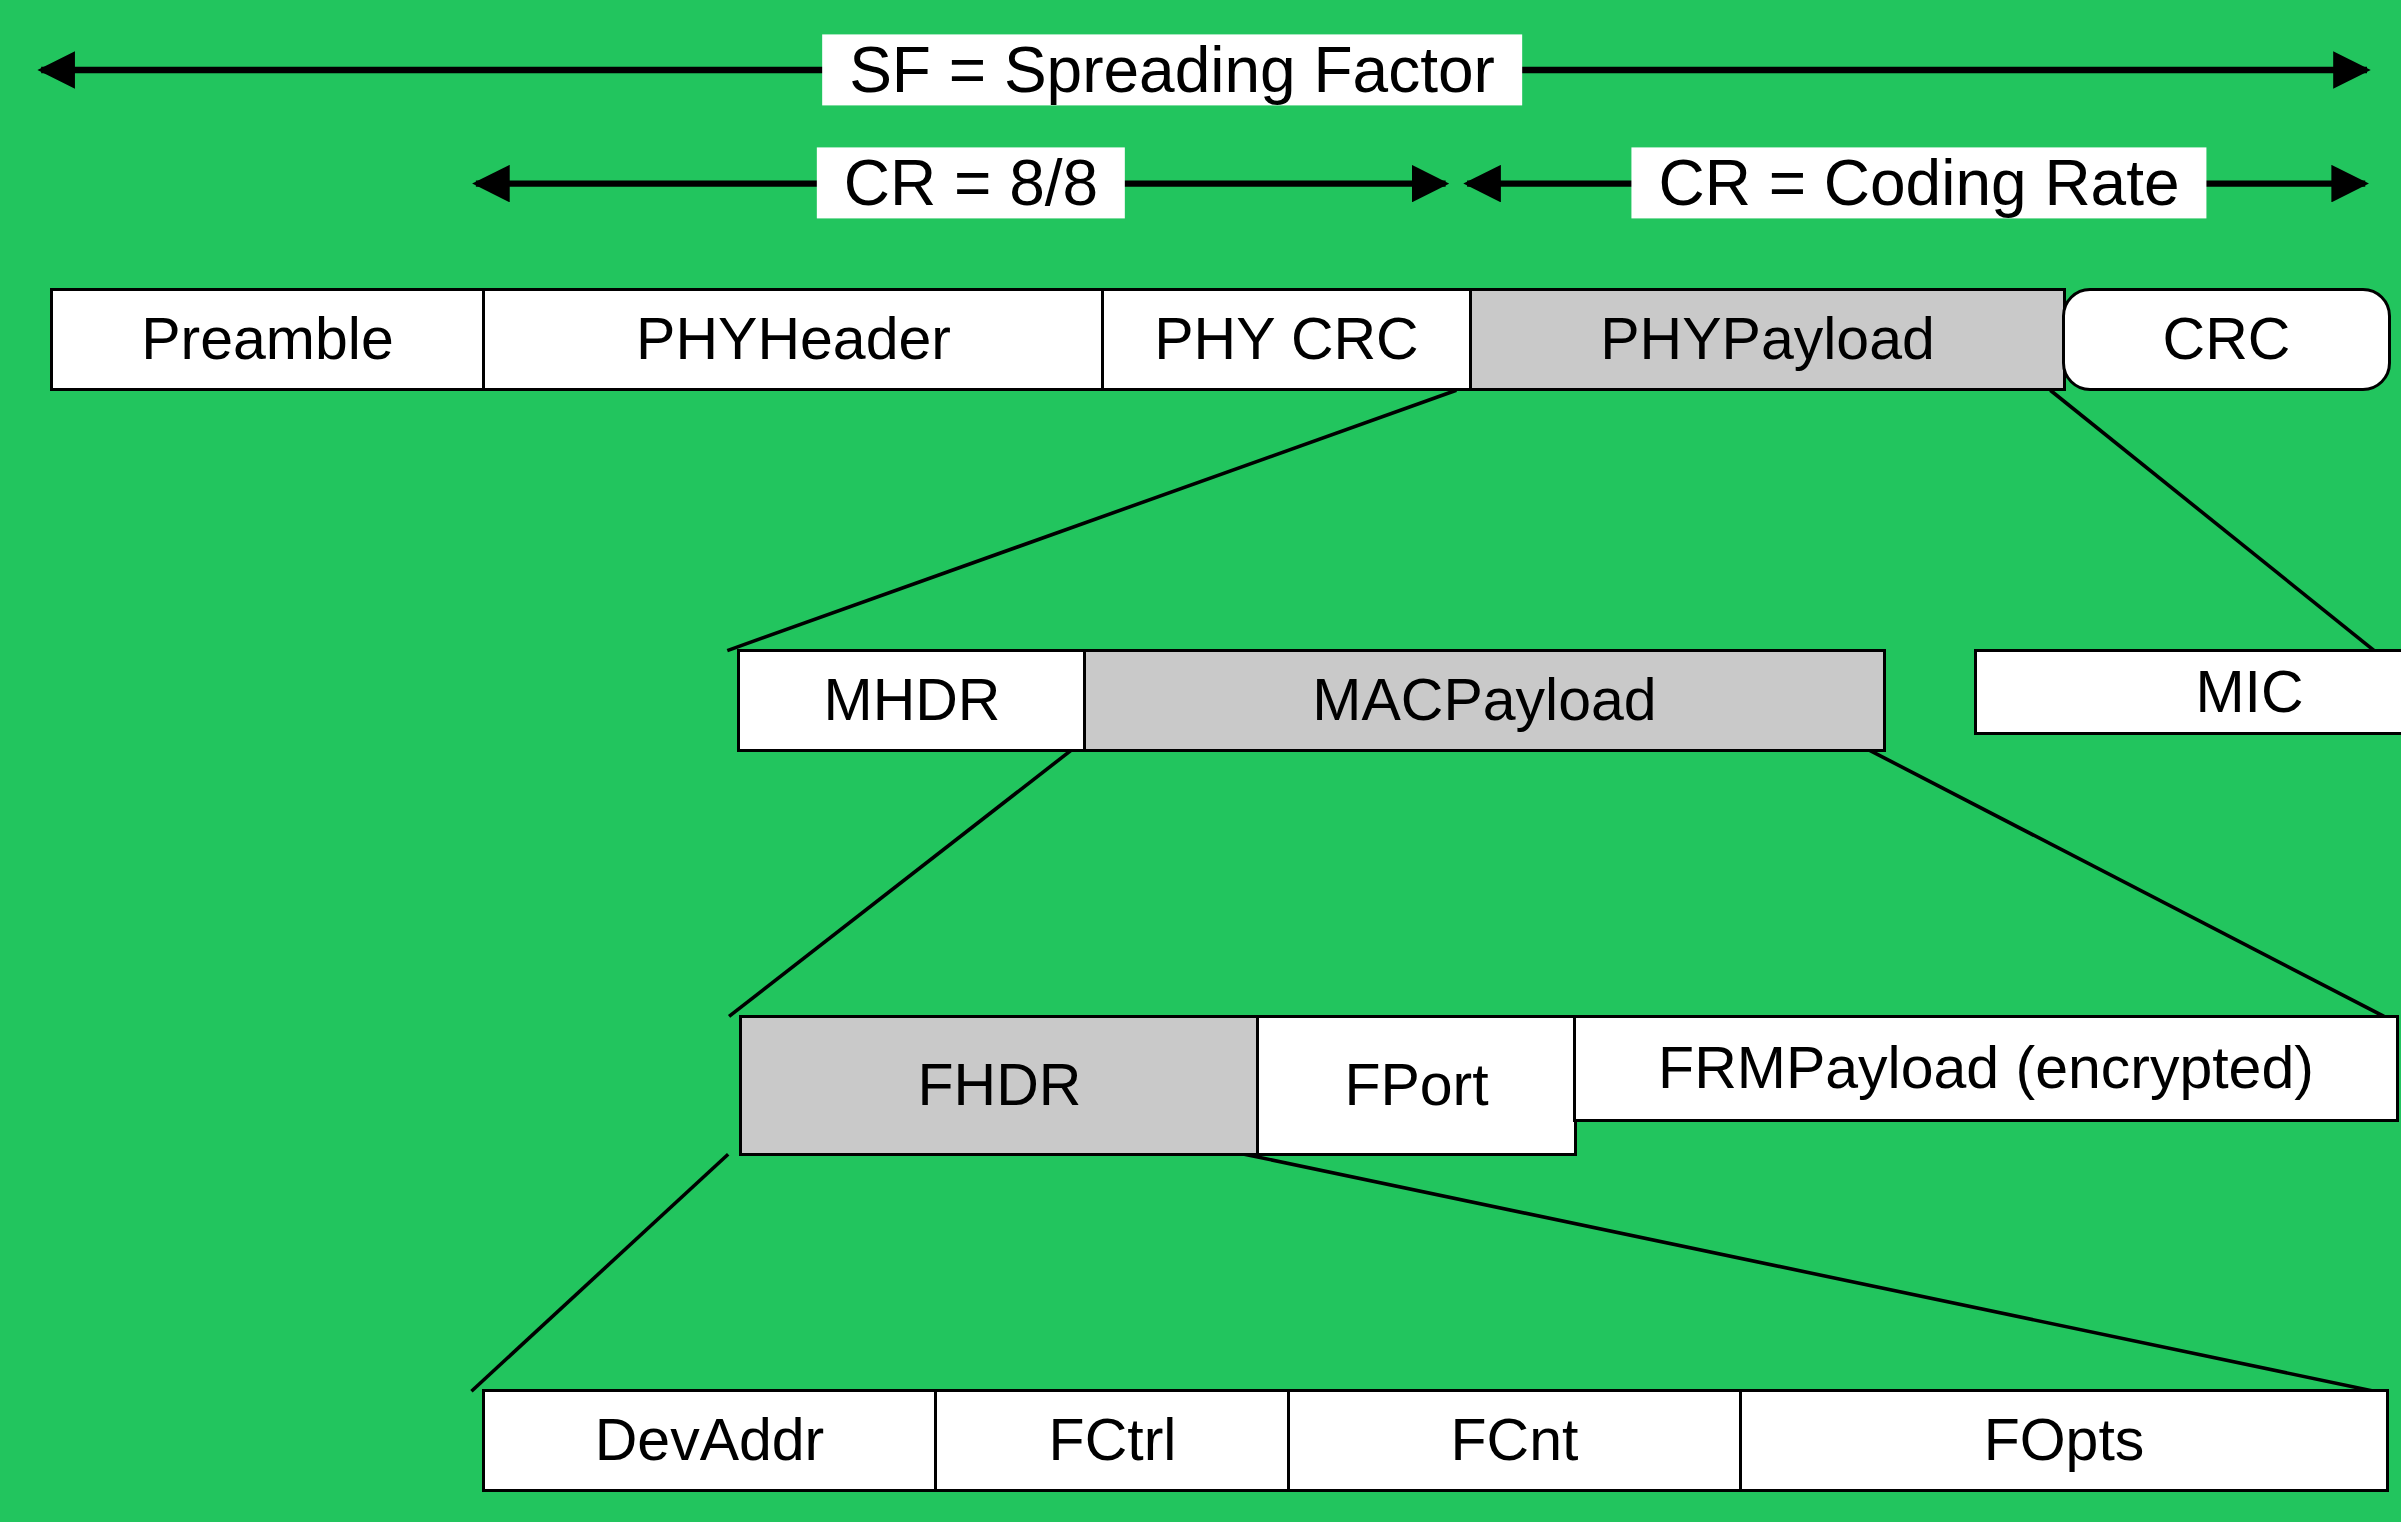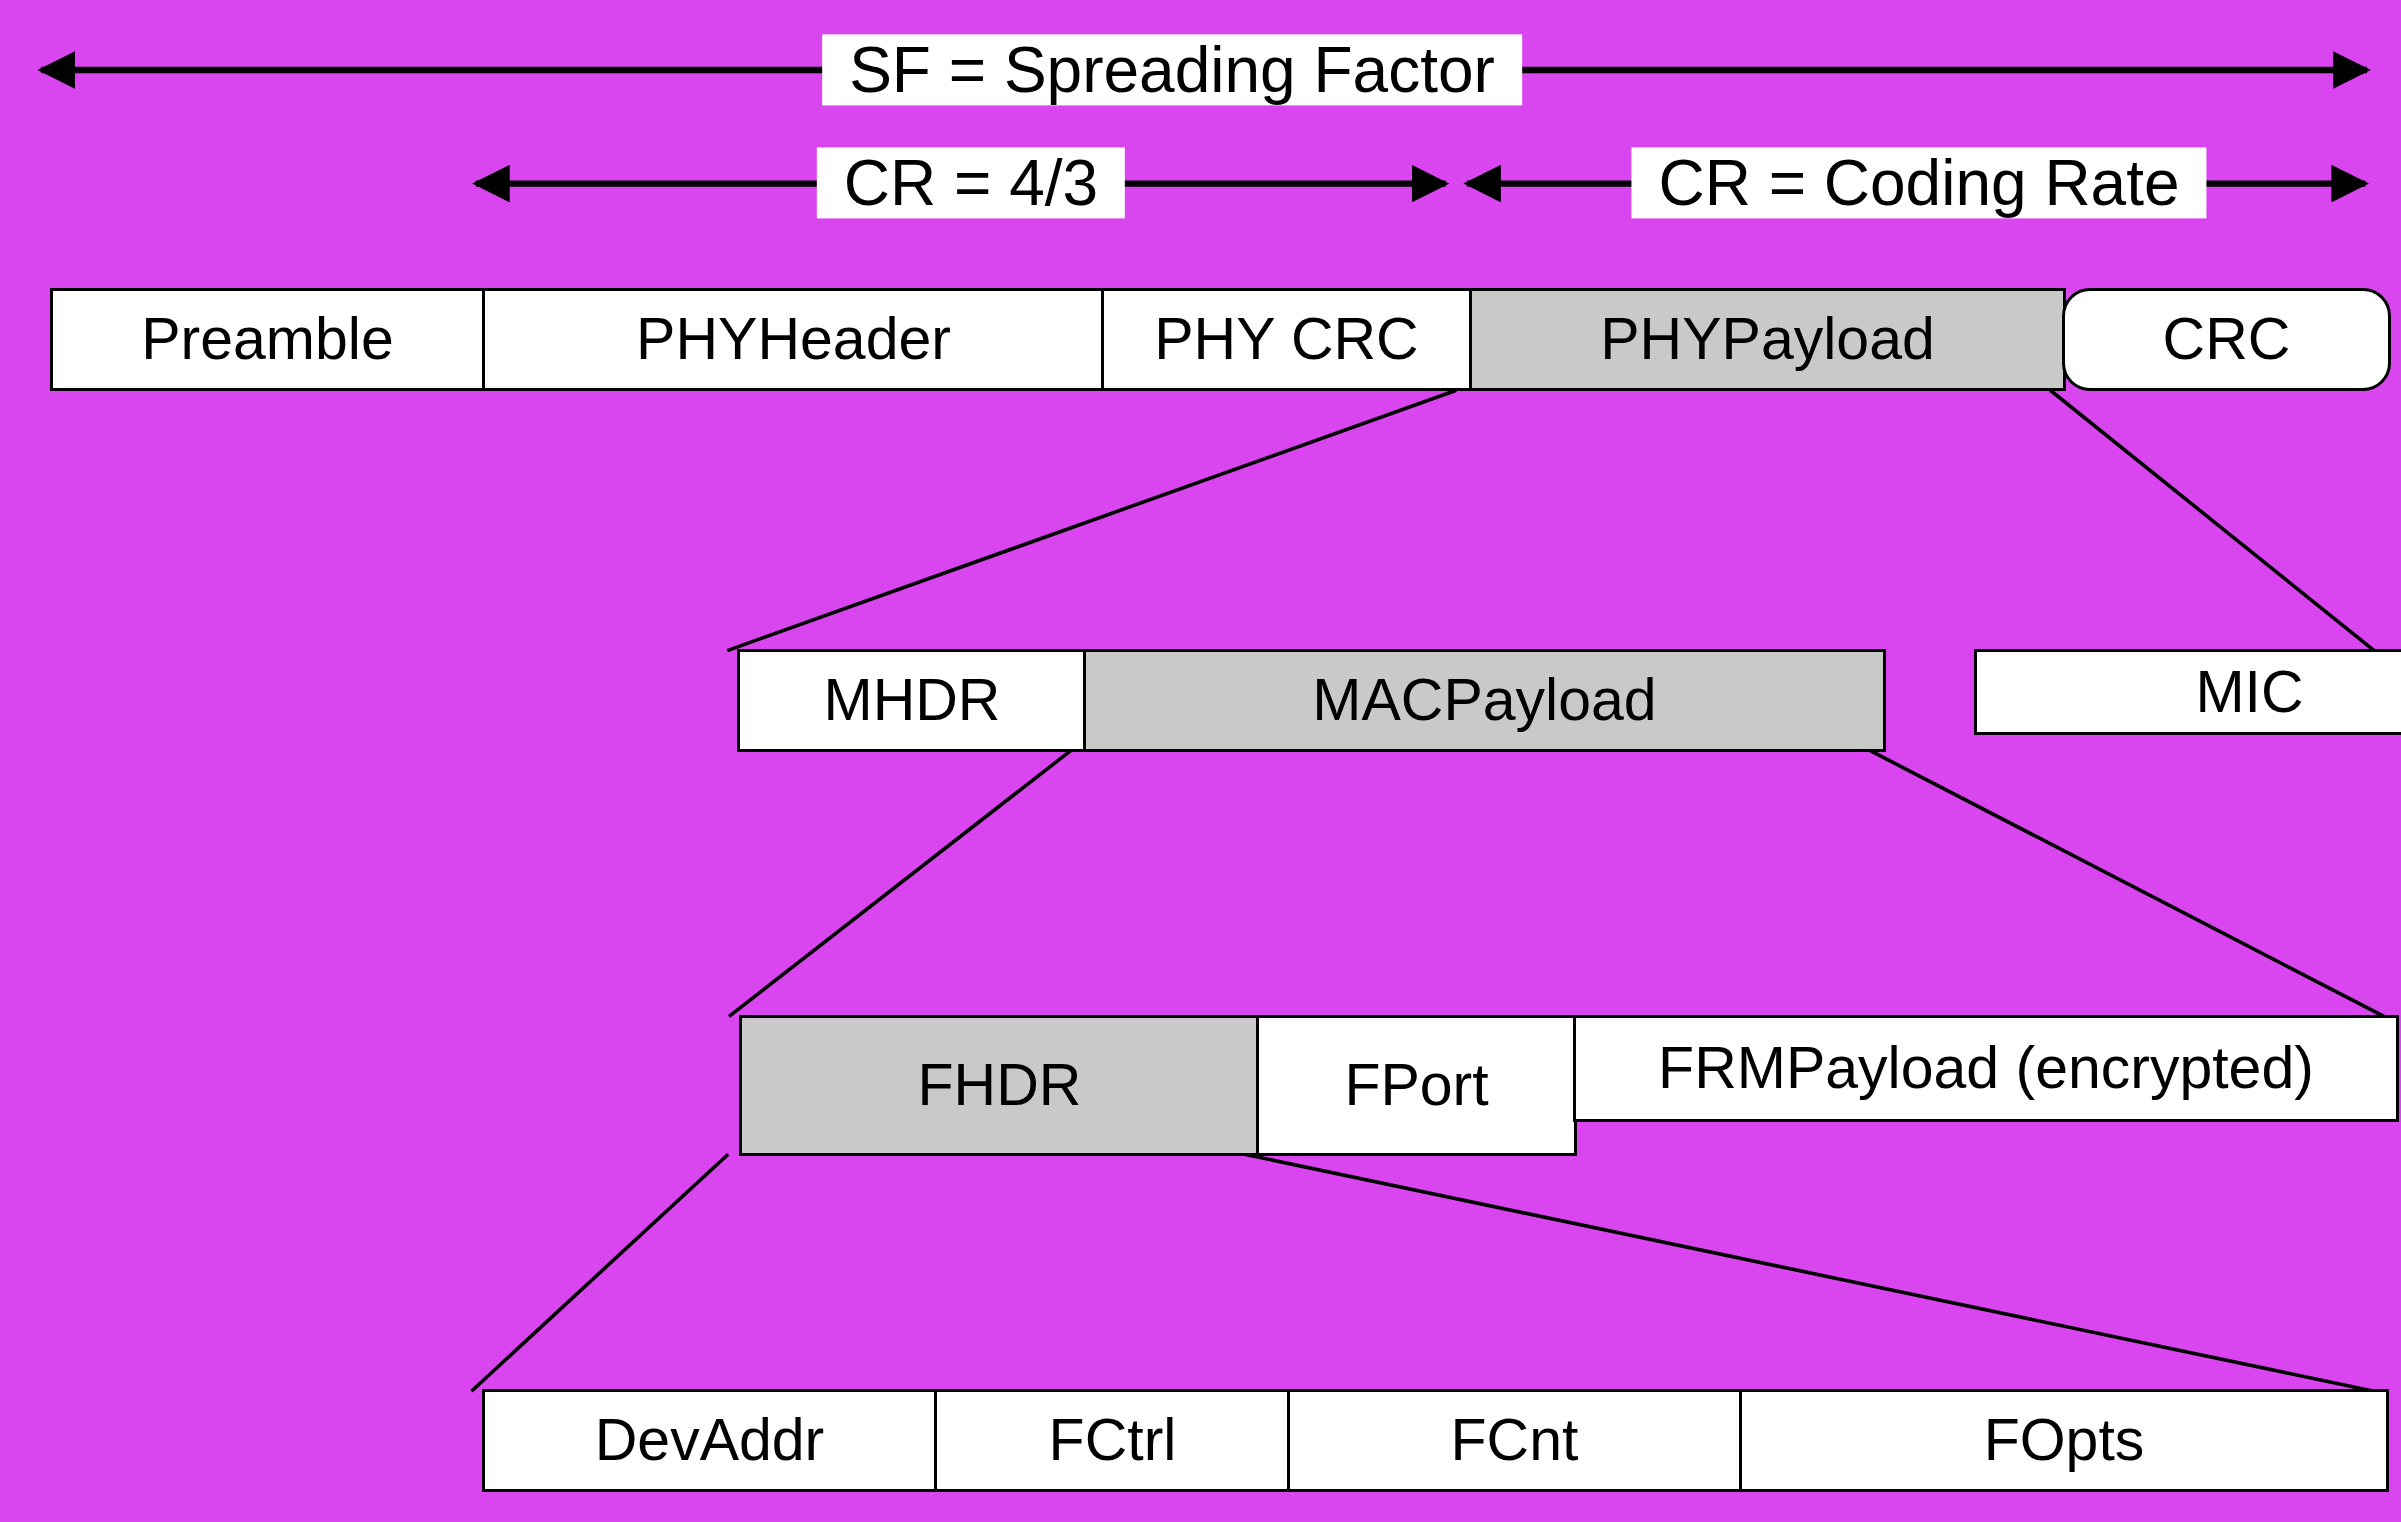--- a/index.html
+++ b/index.html
@@ -1,19 +1,19 @@
 <!DOCTYPE html>
 <html style="font-size:14.3px"><head>
 <meta charset="utf-8">
 <style>
   html,body{margin:0;padding:0;background:#ffffff;}
   .canvas{
     position:relative;
     width:2401px;height:1523px;
-    background:#d946ef;
+    background:#22c55e;
     font-family:"Liberation Sans", sans-serif;
     color:#000;
     overflow:hidden;
   }
   .lines-svg{position:absolute;left:0;top:0;z-index:1;}
   .cell{
     position:absolute;
     display:flex;align-items:center;justify-content:center;
     border:3.6px solid #000;
     background:#ffffff;
@@ -56,21 +56,21 @@
     <line x1="2292" y1="436" x2="2654" y2="727" stroke="#000" stroke-width="4"></line>
 
     <line x1="1198" y1="838" x2="815" y2="1136" stroke="#000" stroke-width="4"></line>
     <line x1="2089" y1="838" x2="2665" y2="1136" stroke="#000" stroke-width="4"></line>
 
     <line x1="814" y1="1290" x2="527" y2="1555" stroke="#000" stroke-width="4"></line>
     <line x1="1391" y1="1290" x2="2654" y2="1555" stroke="#000" stroke-width="4"></line>
   </svg>
 
   <div class="arrow-label" style="left:1172px;top:70px;">SF = Spreading Factor</div>
-  <div class="arrow-label" style="left:971px;top:183px;">CR = 4/3</div>
+  <div class="arrow-label" style="left:971px;top:183px;">CR = 8/8</div>
   <div class="arrow-label" style="left:1919px;top:183px;">CR = Coding Rate</div>
 
   <div>
     <div class="cell" style="left:38px;top:288px;width:435px;height:103px;">Preamble</div>
     <div class="cell" style="left:470px;top:288px;width:623px;height:103px;">PHYHeader</div>
     <div class="cell" style="left:1089px;top:288px;width:371px;height:103px;">PHY CRC</div>
     <div class="cell shaded" style="left:1457px;top:288px;width:597px;height:103px;">PHYPayload</div>
     <div class="cell" style="left:2050px;top:288px;width:329px;height:103px;border-radius:28px;">CRC</div>
   </div>
 

